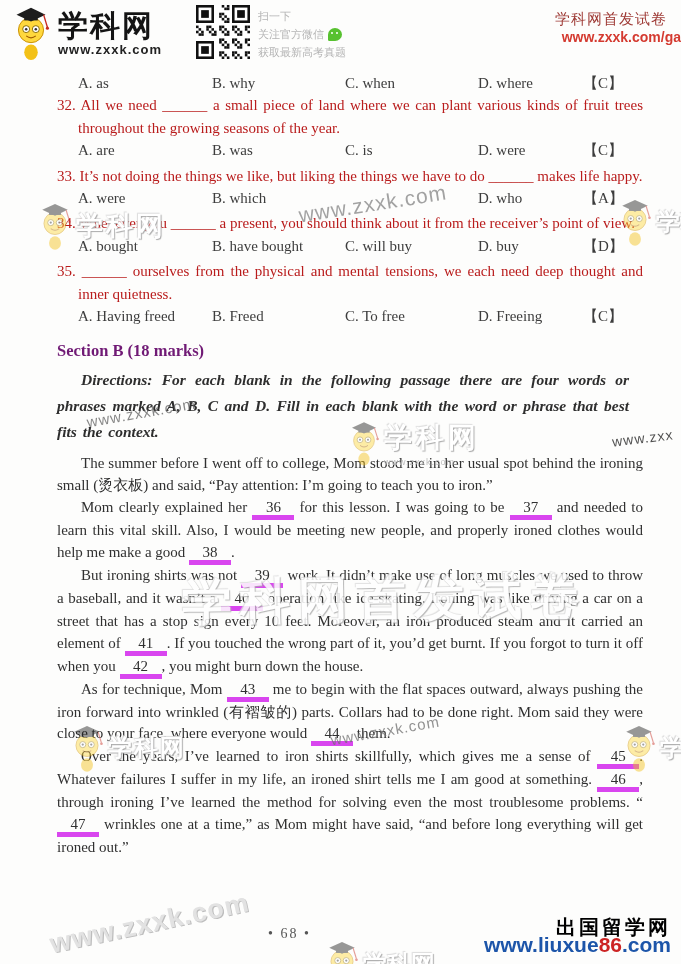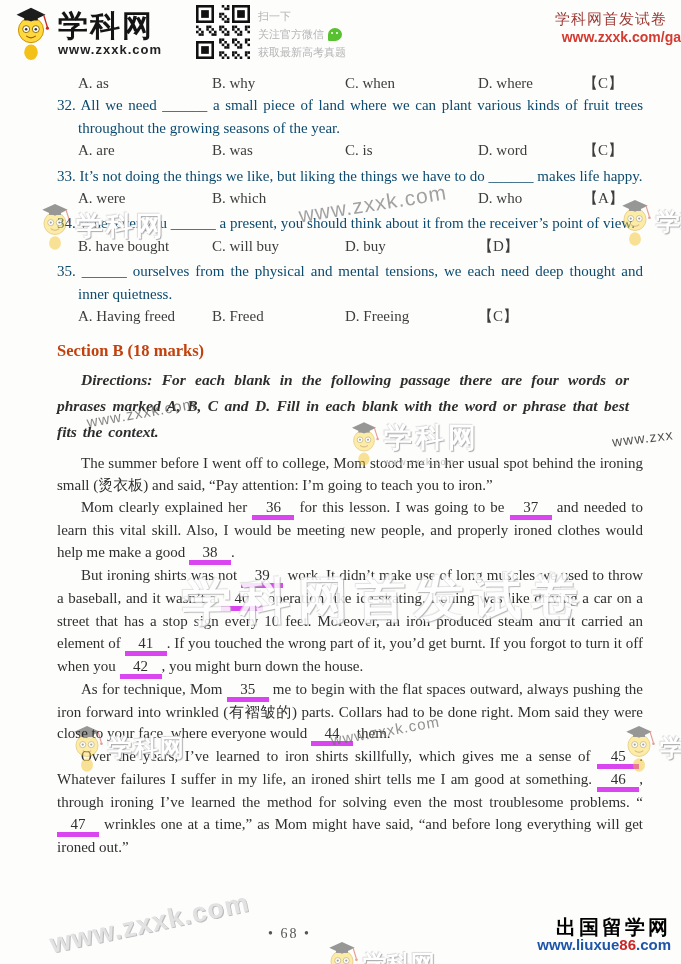--- a/index.html
+++ b/index.html
@@ -22,33 +22,33 @@
   .qr-lines{margin-left:8px;font-family:"Liberation Sans",sans-serif;font-size:11px;color:#b5b5b5;line-height:18px;padding-top:2px;}
   .qr-line2{display:flex;align-items:center;gap:4px;}
   .wechat-icon{width:14px;height:13px;background:#57c12f;border-radius:50% 50% 50% 10%;position:relative;display:inline-block;}
   .wechat-icon::after{content:"";position:absolute;left:3px;top:4px;width:2px;height:2px;background:#fff;border-radius:50%;box-shadow:5px 0 0 #fff;}
   .hdr-right{position:absolute;right:0;top:10px;text-align:right;font-family:"Liberation Sans",sans-serif;}
   .hdr-right-l1{font-size:15px;color:#9e3a35;letter-spacing:1px;margin-right:14px;}
   .hdr-right-l2{font-size:14px;font-weight:bold;color:#d43a30;}
   
   .main{position:absolute;top:72px;left:57px;width:586px;}
   .question{margin-bottom:3px;}
-  .stem{margin:0;padding-left:21px;text-indent:-21px;text-align:justify;font-size:15px;line-height:22.4px;color:#0c4a6e;}
+  .stem{margin:0;padding-left:21px;text-indent:-21px;text-align:justify;font-size:15px;line-height:22.4px;color:#b91c1c;}
   .option-row{display:grid;grid-template-columns:134px 133px 133px 105px 1fr;padding-left:21px;font-size:15px;line-height:22.4px;color:#3d3d3d;}
   .answer{text-align:left;}
-  .secb-heading{margin:14px 0 6px 0;font-size:16.5px;font-weight:bold;color:#c2410c;}
+  .secb-heading{margin:14px 0 6px 0;font-size:16.5px;font-weight:bold;color:#701a75;}
   .directions{margin:0 14px 0 0;font-size:15.5px;font-weight:bold;font-style:italic;line-height:26px;text-align:justify;text-indent:24px;color:#2e2e2e;word-spacing:2px;}
   .passage{margin-top:8px;}
   .para{margin:0;font-size:15px;line-height:21.8px;text-align:justify;text-indent:24px;color:#303030;}
   .blank{display:inline-block;min-width:42px;text-align:center;text-indent:0;border-bottom:5px solid #d946ef;line-height:15px;}
   
   .page-num{position:absolute;left:268px;top:926px;font-size:14px;color:#555;letter-spacing:2px;}
   .liuxue{position:absolute;right:10px;top:918px;text-align:right;font-family:"Liberation Sans",sans-serif;line-height:18px;}
   .liuxue-name{font-size:20px;font-weight:bold;color:#000000;letter-spacing:3px;}
-  .liuxue-url{font-size:15px;font-weight:bold;color:#1d55a9;text-align:right;}
+  .liuxue-url{font-size:21px;font-weight:bold;color:#1d55a9;text-align:right;}
   .liuxue-url .red{color:#cc2424;}
   
   .wm{position:absolute;pointer-events:none;white-space:nowrap;}
   .wm-url{font-family:"Liberation Sans",sans-serif;color:#8f8f8f;opacity:.75;letter-spacing:1px;}
   .wm-url-a{left:298px;top:192px;font-size:21px;transform:rotate(-9deg);color:#848484;}
   .wm-url-b{left:86px;top:404px;font-size:15px;transform:rotate(-10deg);color:#5f5f5f;}
   .wm-url-c{left:330px;top:722px;font-size:15px;transform:rotate(-10deg);color:#6e6e6e;}
   .wm-url-dark{left:612px;top:430px;font-size:14px;transform:rotate(-7deg);color:#3f3f3f;opacity:.9;}
   .wm-url-bottom{left:48px;top:908px;font-size:27px;font-weight:bold;transform:rotate(-12deg);color:#e2e2e2;text-shadow:1px 1px 0 #bdbdbd;opacity:1;}
   .wm-outline{color:#ffffff;text-shadow:1px 1px 1px #ababab,-1px -1px 1px #dcdcdc;font-weight:bold;}
@@ -211,60 +211,62 @@
           <span class="answer">【C】</span>
         </div>
       </div>
     <div id="questions">
         <div class="question">
           <p class="stem">32. All we need ______ a small piece of land where we can plant various kinds of fruit trees throughout the growing seasons of the year.</p>
           <div class="option-row">
             <span class="option">A. are</span>
             <span class="option">B. was</span>
             <span class="option">C. is</span>
-            <span class="option">D. word</span>
+            <span class="option">D. were</span>
             <span class="answer">【C】</span>
           </div>
         </div>
         <div class="question">
           <p class="stem">33. It’s not doing the things we like, but liking the things we have to do ______ makes life happy.</p>
           <div class="option-row">
             <span class="option">A. were</span>
             <span class="option">B. which</span>
             <span class="option"></span>
             <span class="option">D. who</span>
             <span class="answer">【A】</span>
           </div>
         </div>
         <div class="question">
           <p class="stem">34. Whenever you ______ a present, you should think about it from the receiver’s point of view.</p>
           <div class="option-row">
+            <span class="option">A. bought</span>
             <span class="option">B. have bought</span>
             <span class="option">C. will buy</span>
             <span class="option">D. buy</span>
             <span class="answer">【D】</span>
           </div>
         </div>
         <div class="question">
           <p class="stem">35. ______ ourselves from the physical and mental tensions, we each need deep thought and inner quietness.</p>
           <div class="option-row">
             <span class="option">A. Having freed</span>
             <span class="option">B. Freed</span>
+            <span class="option">C. To free</span>
             <span class="option">D. Freeing</span>
             <span class="answer">【C】</span>
           </div>
         </div>
       </div>
     <h2 class="secb-heading">Section B (18 marks)</h2>
     <p class="directions">Directions: For each blank in the following passage there are four words or phrases marked A, B, C and D. Fill in each blank with the word or phrase that best fits the context.</p>
     <div class="passage" id="passage">
         <p class="para">The summer before I went off to college, Mom stood me in her usual spot behind the ironing small (烫衣板) and said, “Pay attention: I’m going to teach you to iron.”</p>
         <p class="para">Mom clearly explained her <span class="blank">36</span> for this lesson. I was going to be <span class="blank">37</span> and needed to learn this vital skill. Also, I would be meeting new people, and properly ironed clothes would help me make a good <span class="blank">38</span>.</p>
         <p class="para">But ironing shirts was not <span class="blank">39</span> work. It didn’t make use of long muscles we used to throw a baseball, and it wasn’t a <span class="blank">40</span> operation like ice-skating. Ironing was like driving a car on a street that has a stop sign every 10 feet. Moreover, an iron produced steam and it carried an element of <span class="blank">41</span>. If you touched the wrong part of it, you’d get burnt. If you forgot to turn it off when you <span class="blank">42</span>, you might burn down the house.</p>
-        <p class="para">As for technique, Mom <span class="blank">35</span> me to begin with the flat spaces outward, always pushing the iron forward into wrinkled (有褶皱的) parts. Collars had to be done right. Mom said they were close to your face, where everyone would <span class="blank">44</span> them.</p>
+        <p class="para">As for technique, Mom <span class="blank">43</span> me to begin with the flat spaces outward, always pushing the iron forward into wrinkled (有褶皱的) parts. Collars had to be done right. Mom said they were close to your face, where everyone would <span class="blank">44</span> them.</p>
         <p class="para">Over the years, I’ve learned to iron shirts skillfully, which gives me a sense of <span class="blank">45</span>. Whatever failures I suffer in my life, an ironed shirt tells me I am good at something. <span class="blank">46</span>, through ironing I’ve learned the method for solving even the most troublesome problems. “<span class="blank">47</span> wrinkles one at a time,” as Mom might have said, “and before long everything will get ironed out.”</p>
       </div>
   </div>
 
   <div class="wm" style="left:38px;top:200px;">
     <div class="wm-logo-group">
       <svg class="wm-mascot" width="34" height="52" viewBox="0 0 40 60">
           <use href="#mascot"></use>
         </svg>
       <span class="wm-outline" style="font-size:27px;letter-spacing:3px;">学科网</span>

